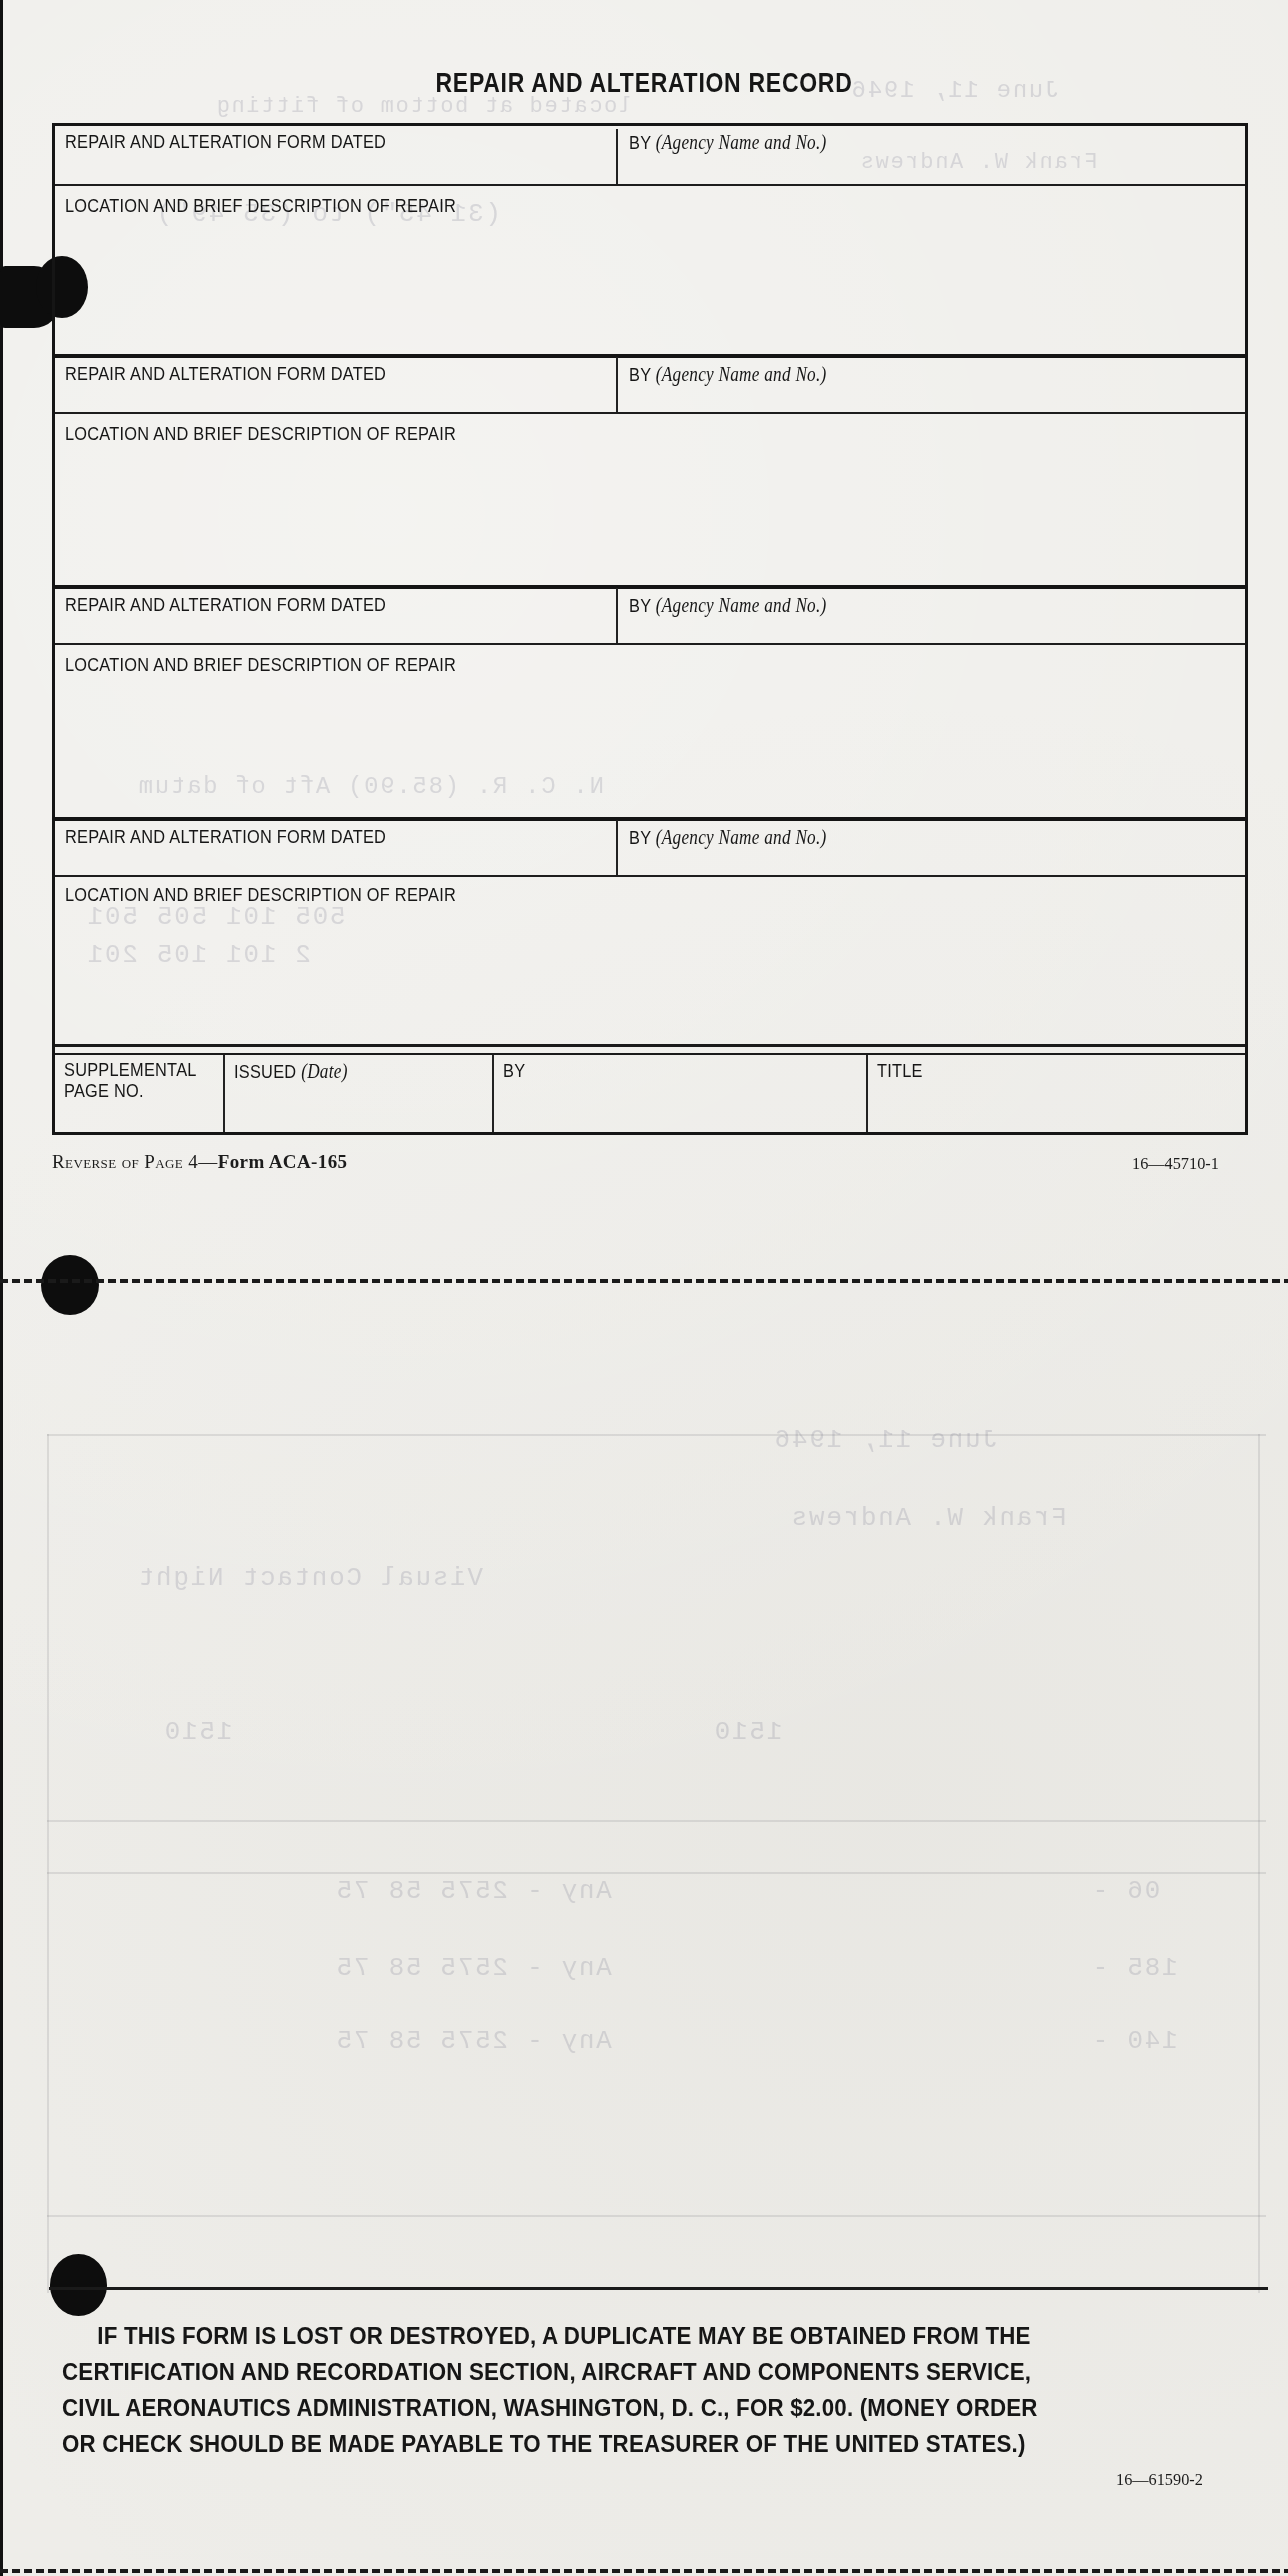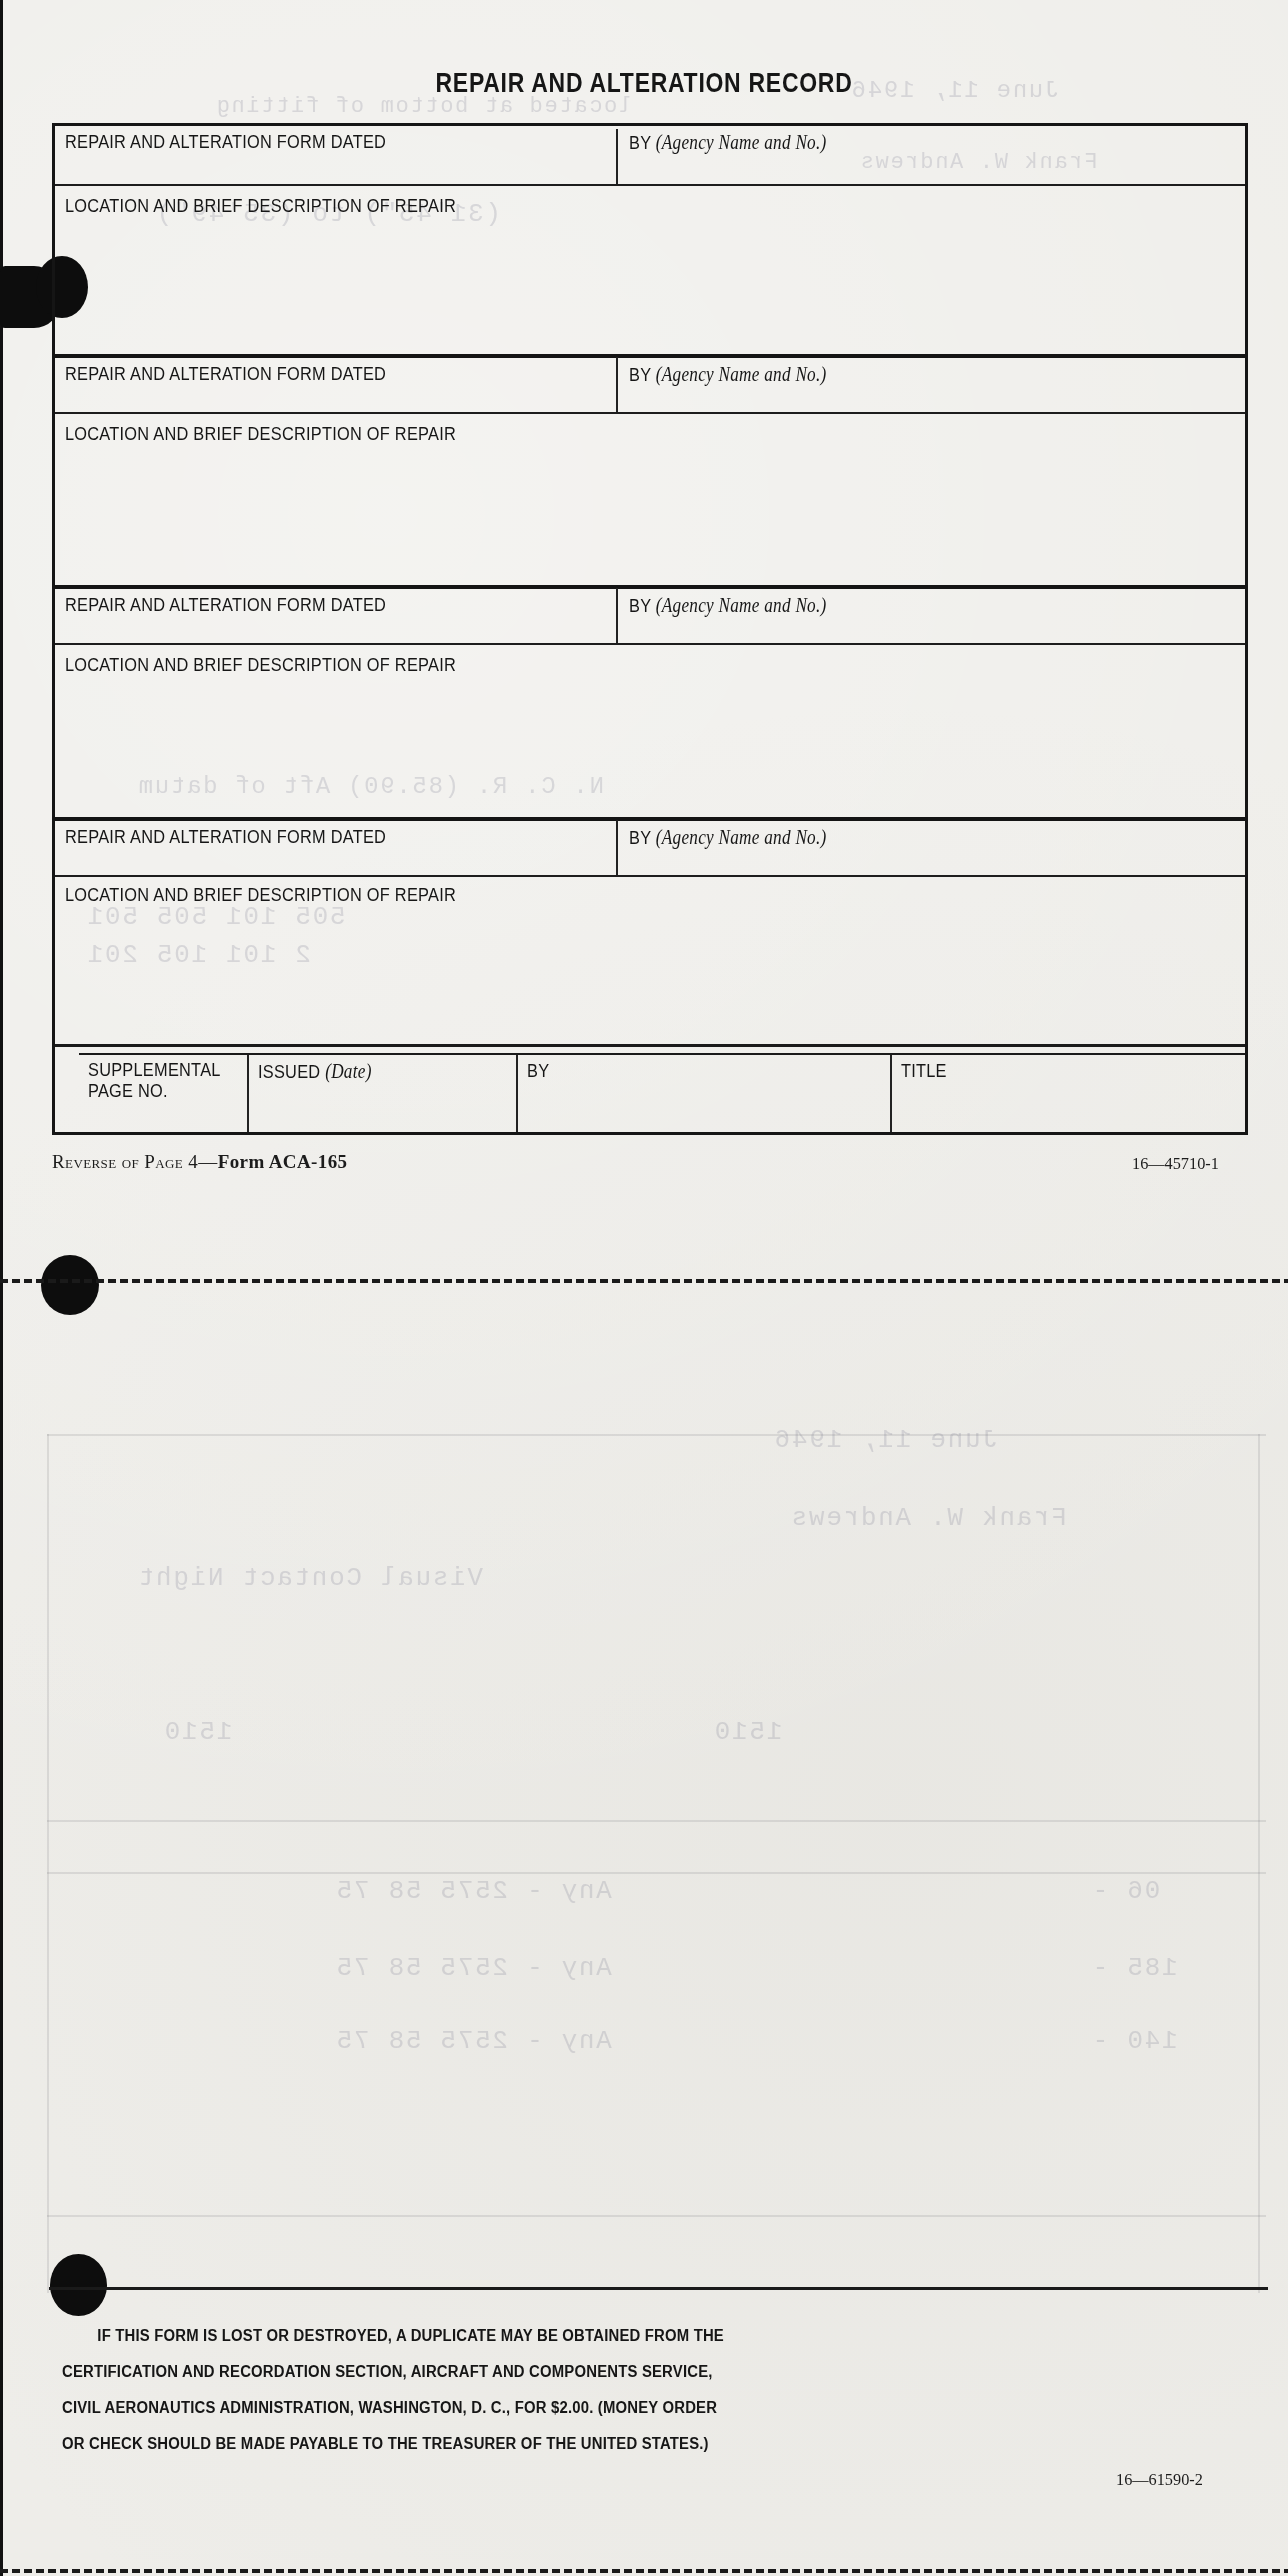--- a/index.html
+++ b/index.html
@@ -60,21 +60,20 @@
       white-space: nowrap; transform: scaleX(0.86); transform-origin: left top;
       letter-spacing: 0.3px;
     }
     .label i { font-family: "Liberation Serif", serif; font-style: italic; font-size: 20px; }
     .desc-area {
       position: absolute; left: 0; right: 0; top: 60px; bottom: 0;
     }
     .supp-row {
       position: absolute; left: 0; right: 0; top: 927px; bottom: 0;
       border-top: 2.6px solid #1a1a1a;
-      margin-left: 24px;
     }
     .supp-dbl {
       position: absolute; left: 0; right: 0; top: 918px; height: 2.6px; background: #1a1a1a;
     }
     .supp-col {
       position: absolute; top: 0; bottom: 0; width: 1.7px; background: #222;
     }
     .form-ref {
       position: absolute; left: 52px; top: 1151px;
       font-family: "Liberation Serif", serif; font-size: 19px; color: #1c1c1c;
@@ -91,21 +90,21 @@
     .section-title-2 {
       position: absolute; left: 0; width: 1288px; top: 1357px; text-align: center;
       font-family: "Liberation Sans", sans-serif; font-weight: 700; font-size: 25px;
       letter-spacing: 1.7px; color: #161616;
     }
     .solid-line {
       position: absolute; left: 49px; width: 1219px; top: 2287px; height: 3.4px; background: #1a1a1a;
     }
     .notice {
       position: absolute; left: 62px; top: 2318px; width: 1198px;
-      font-family: "Liberation Sans", sans-serif; font-weight: 700; font-size: 16px;
+      font-family: "Liberation Sans", sans-serif; font-weight: 700; font-size: 24px;
       line-height: 36px; color: #161616; text-align: justify; letter-spacing: 0.2px;
     }
     .notice-line { display: block; white-space: nowrap; transform: scaleX(0.93); transform-origin: left; }
     .notice-line.first { padding-left: 38px; }
     .bottom-dash { top: 2569px; }
   </style>
 </head>
 <body>
 
 <div class="paper">

